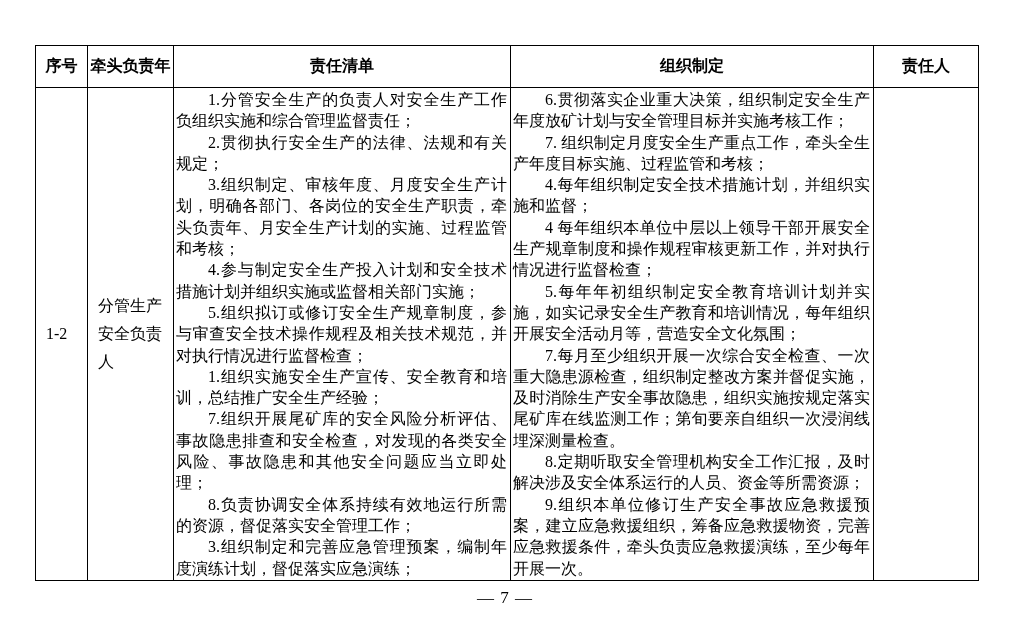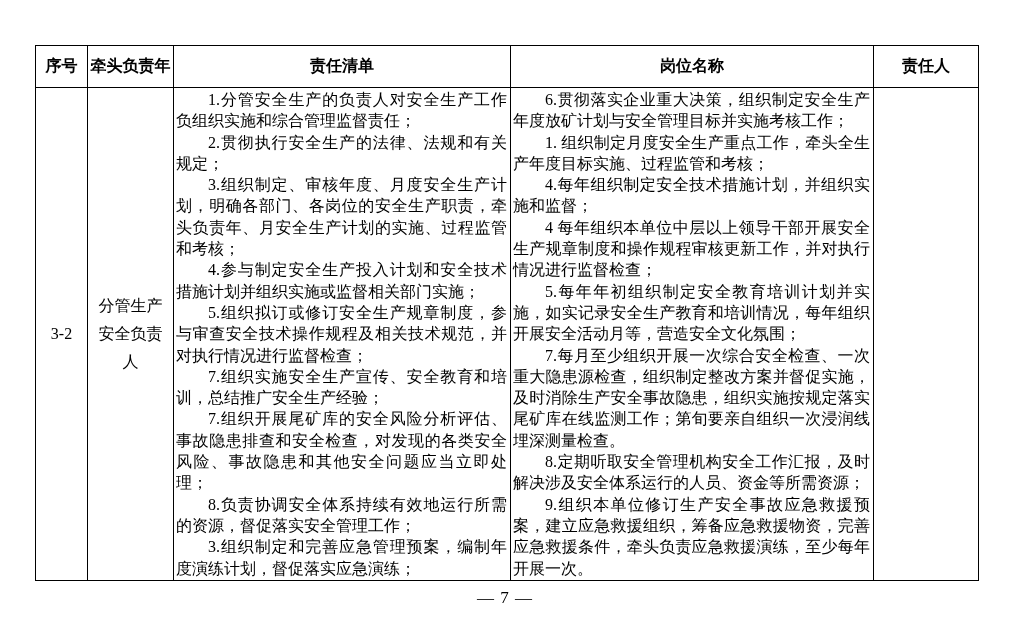--- a/index.html
+++ b/index.html
@@ -30,21 +30,20 @@
   table.duty-table th {
     height: 42px;
     font-size: 16px;
     font-weight: bold;
     text-align: center;
     vertical-align: middle;
     padding: 0;
   }
   tbody td { height: 491px; }
   td.center-cell {
-    text-align: center;
     vertical-align: middle;
     font-size: 16px;
     line-height: 28px;
     padding: 0 10px;
   }
   td.list-cell {
     vertical-align: top;
     font-size: 16px;
     line-height: 21.3px;
     padding: 1px 3px 1px 2px;
@@ -76,42 +75,42 @@
       <col style="width:86px">
       <col style="width:337px">
       <col style="width:363px">
       <col style="width:105px">
     </colgroup>
     <thead>
       <tr>
         <th>序号</th>
         <th>牵头负责年</th>
         <th>责任清单</th>
-        <th>岗位名称</th>
+        <th>组织制定</th>
         <th>责任人</th>
       </tr>
     </thead>
     <tbody>
       <tr>
-        <td class="center-cell">3-2</td>
+        <td class="center-cell">1-2</td>
         <td class="center-cell">分管生产安全负责人</td>
         <td class="list-cell">
           <p>1.分管安全生产的负责人对安全生产工作负组织实施和综合管理监督责任；</p>
           <p>2.贯彻执行安全生产的法律、法规和有关规定；</p>
           <p>3.组织制定、审核年度、月度安全生产计划，明确各部门、各岗位的安全生产职责，牵头负责年、月安全生产计划的实施、过程监管和考核；</p>
           <p>4.参与制定安全生产投入计划和安全技术措施计划并组织实施或监督相关部门实施；</p>
           <p>5.组织拟订或修订安全生产规章制度，参与审查安全技术操作规程及相关技术规范，并对执行情况进行监督检查；</p>
-          <p>7.组织实施安全生产宣传、安全教育和培训，总结推广安全生产经验；</p>
+          <p>1.组织实施安全生产宣传、安全教育和培训，总结推广安全生产经验；</p>
           <p>7.组织开展尾矿库的安全风险分析评估、事故隐患排查和安全检查，对发现的各类安全风险、事故隐患和其他安全问题应当立即处理；</p>
           <p>8.负责协调安全体系持续有效地运行所需的资源，督促落实安全管理工作；</p>
           <p>3.组织制定和完善应急管理预案，编制年度演练计划，督促落实应急演练；</p>
         </td>
         <td class="list-cell">
           <p>6.贯彻落实企业重大决策，组织制定安全生产年度放矿计划与安全管理目标并实施考核工作；</p>
-          <p>1. 组织制定月度安全生产重点工作，牵头全生产年度目标实施、过程监管和考核；</p>
+          <p>7. 组织制定月度安全生产重点工作，牵头全生产年度目标实施、过程监管和考核；</p>
           <p>4.每年组织制定安全技术措施计划，并组织实施和监督；</p>
           <p>4 每年组织本单位中层以上领导干部开展安全生产规章制度和操作规程审核更新工作，并对执行情况进行监督检查；</p>
           <p>5.每年年初组织制定安全教育培训计划并实施，如实记录安全生产教育和培训情况，每年组织开展安全活动月等，营造安全文化氛围；</p>
           <p>7.每月至少组织开展一次综合安全检查、一次重大隐患源检查，组织制定整改方案并督促实施，及时消除生产安全事故隐患，组织实施按规定落实尾矿库在线监测工作；第旬要亲自组织一次浸润线埋深测量检查。</p>
           <p>8.定期听取安全管理机构安全工作汇报，及时解决涉及安全体系运行的人员、资金等所需资源；</p>
           <p>9.组织本单位修订生产安全事故应急救援预案，建立应急救援组织，筹备应急救援物资，完善应急救援条件，牵头负责应急救援演练，至少每年开展一次。</p>
         </td>
         <td class="empty-cell"></td>
       </tr>
     </tbody>

